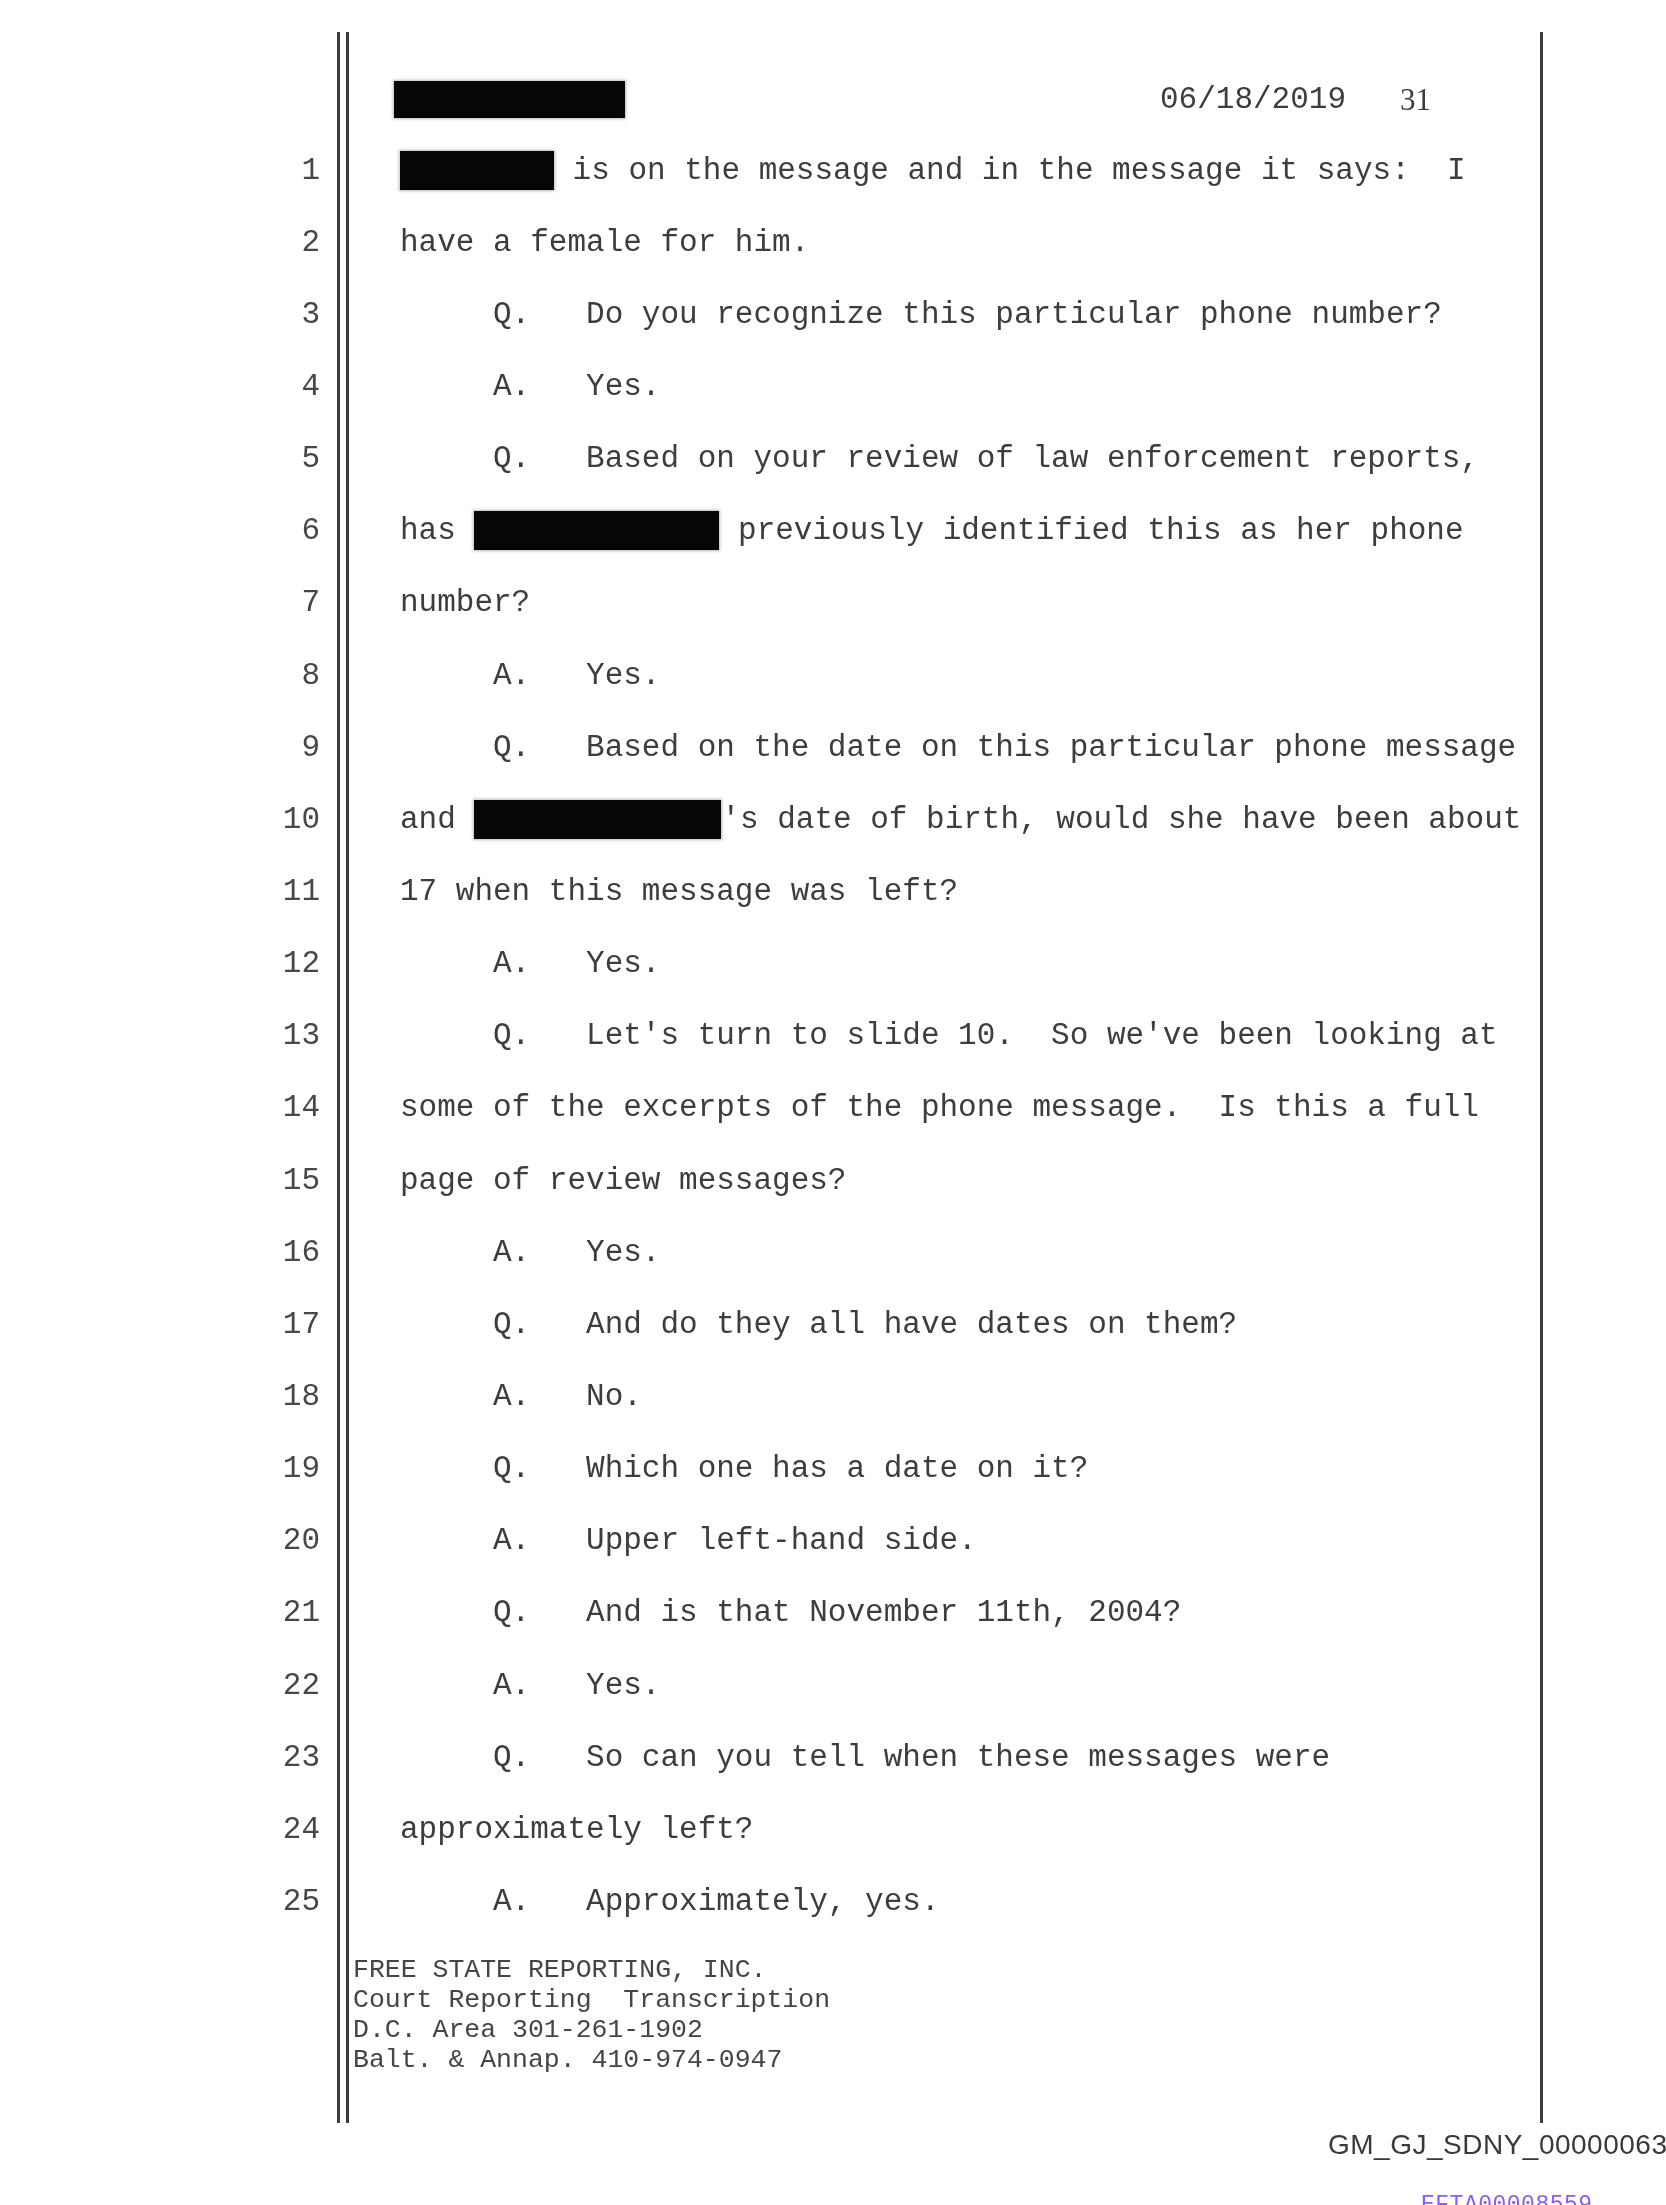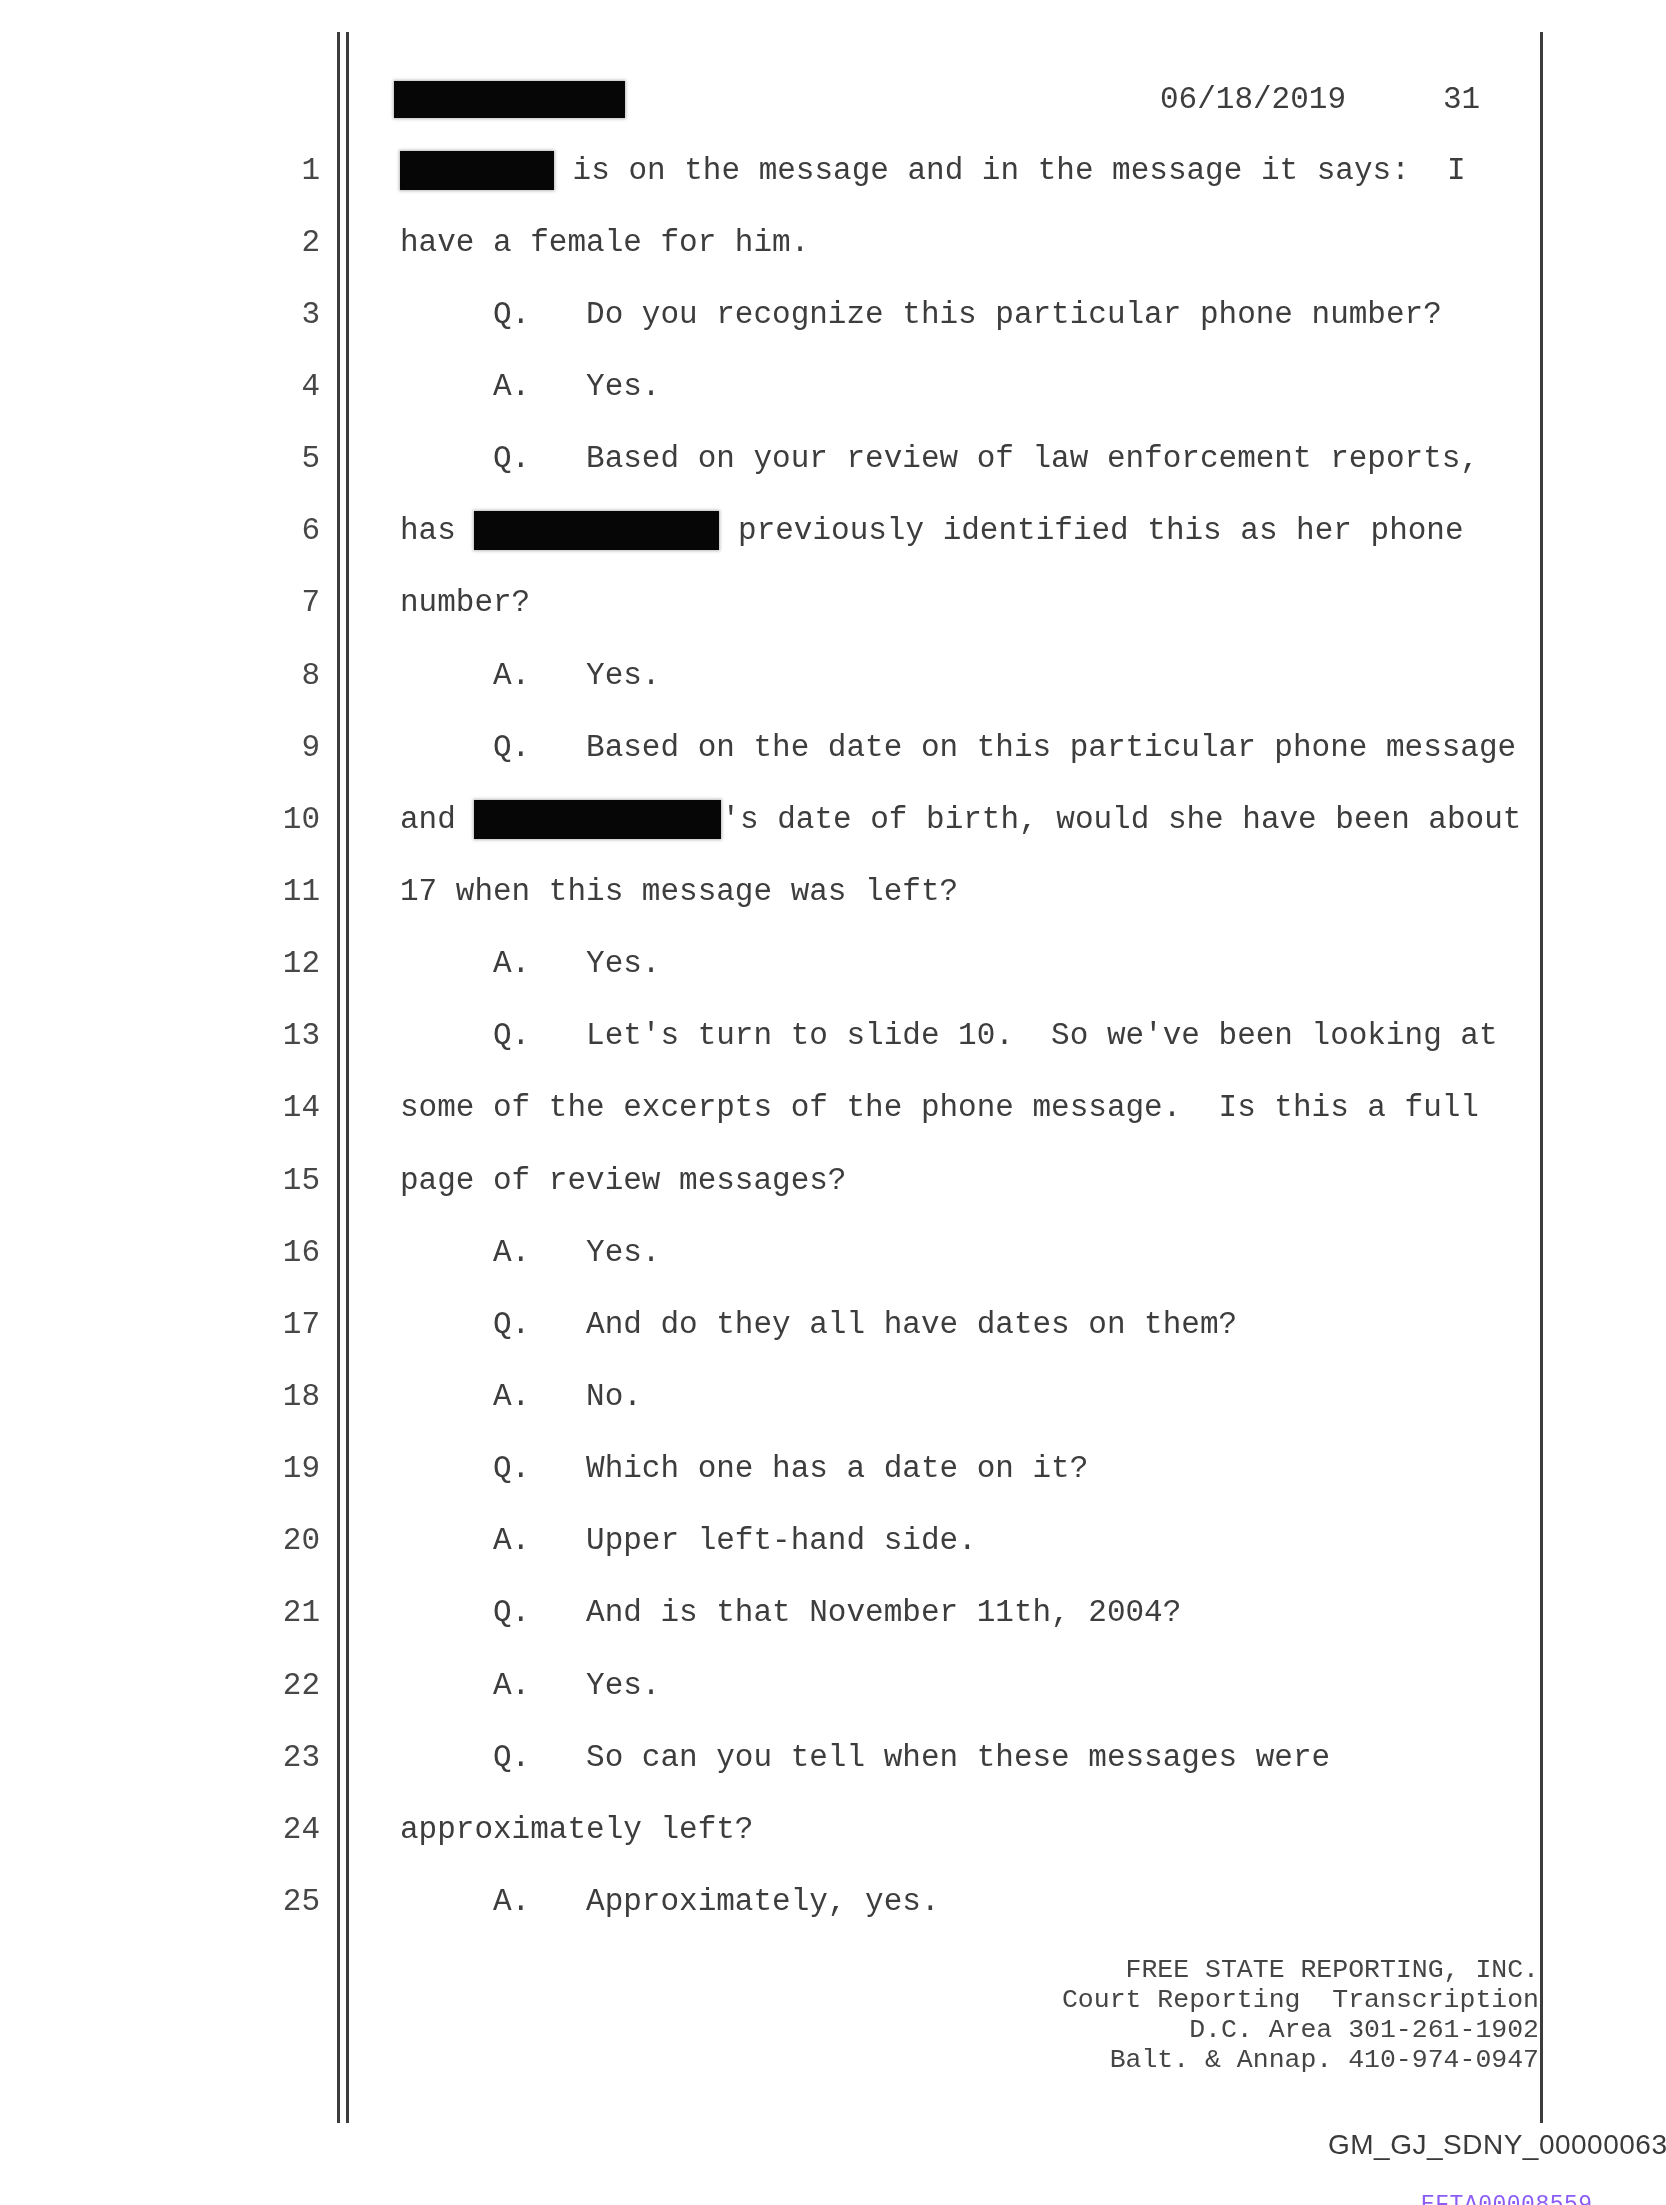--- a/index.html
+++ b/index.html
@@ -12,33 +12,33 @@
   .rule-left-outer  { left:337px; }
   .rule-left-inner  { left:346px; }
   .rule-right       { left:1540px; }
 
   .header-redaction {
     position:absolute; left:394px; top:49px; width:231px; height:37px;
     background:#060606; box-shadow:0 0 2.9px 1px rgba(130,130,130,.55);
   }
   .datepage { position:absolute; top:48px; line-height:39px; font-size:31px; white-space:pre; }
   .date-pos   { left:1160px; }
-  .pageno-pos { left:1443px; }
+  .pageno-pos { left:1400px;font-family:Liberation Serif, serif; }
 
   .row { position:absolute; left:0; width:1666px; line-height:39px; font-size:31px; white-space:pre; }
   .row .ln { position:absolute; left:225px; width:95px; text-align:right; color:#474747; }
   .row .tx { position:absolute; left:400px; }
   .redact {
     display:inline-block; height:39px; vertical-align:-10.8px;
     background:#060606; box-shadow:0 0 2.9px 1px rgba(130,130,130,.55);
   }
 
   .footer {
     position:absolute; left:353px; top:1923px; width:1186px;
-    text-align:right; font-size:26.5px; line-height:30px; white-space:pre;
+    text-align:left; font-size:26.5px; line-height:30px; white-space:pre;
     color:#454545;
   }
   .stamp-serif {
     position:absolute; left:1328px; top:2097px;
     font-family:Liberation Sans, sans-serif; font-size:28px; color:#3a3a3a;
     letter-spacing:0.5px; white-space:pre;
   }
   .stamp-sans {
     position:absolute; left:1421px; top:2160px;
     font-family:Liberation Mono, monospace; font-size:23px; color:#8b5cf6;

